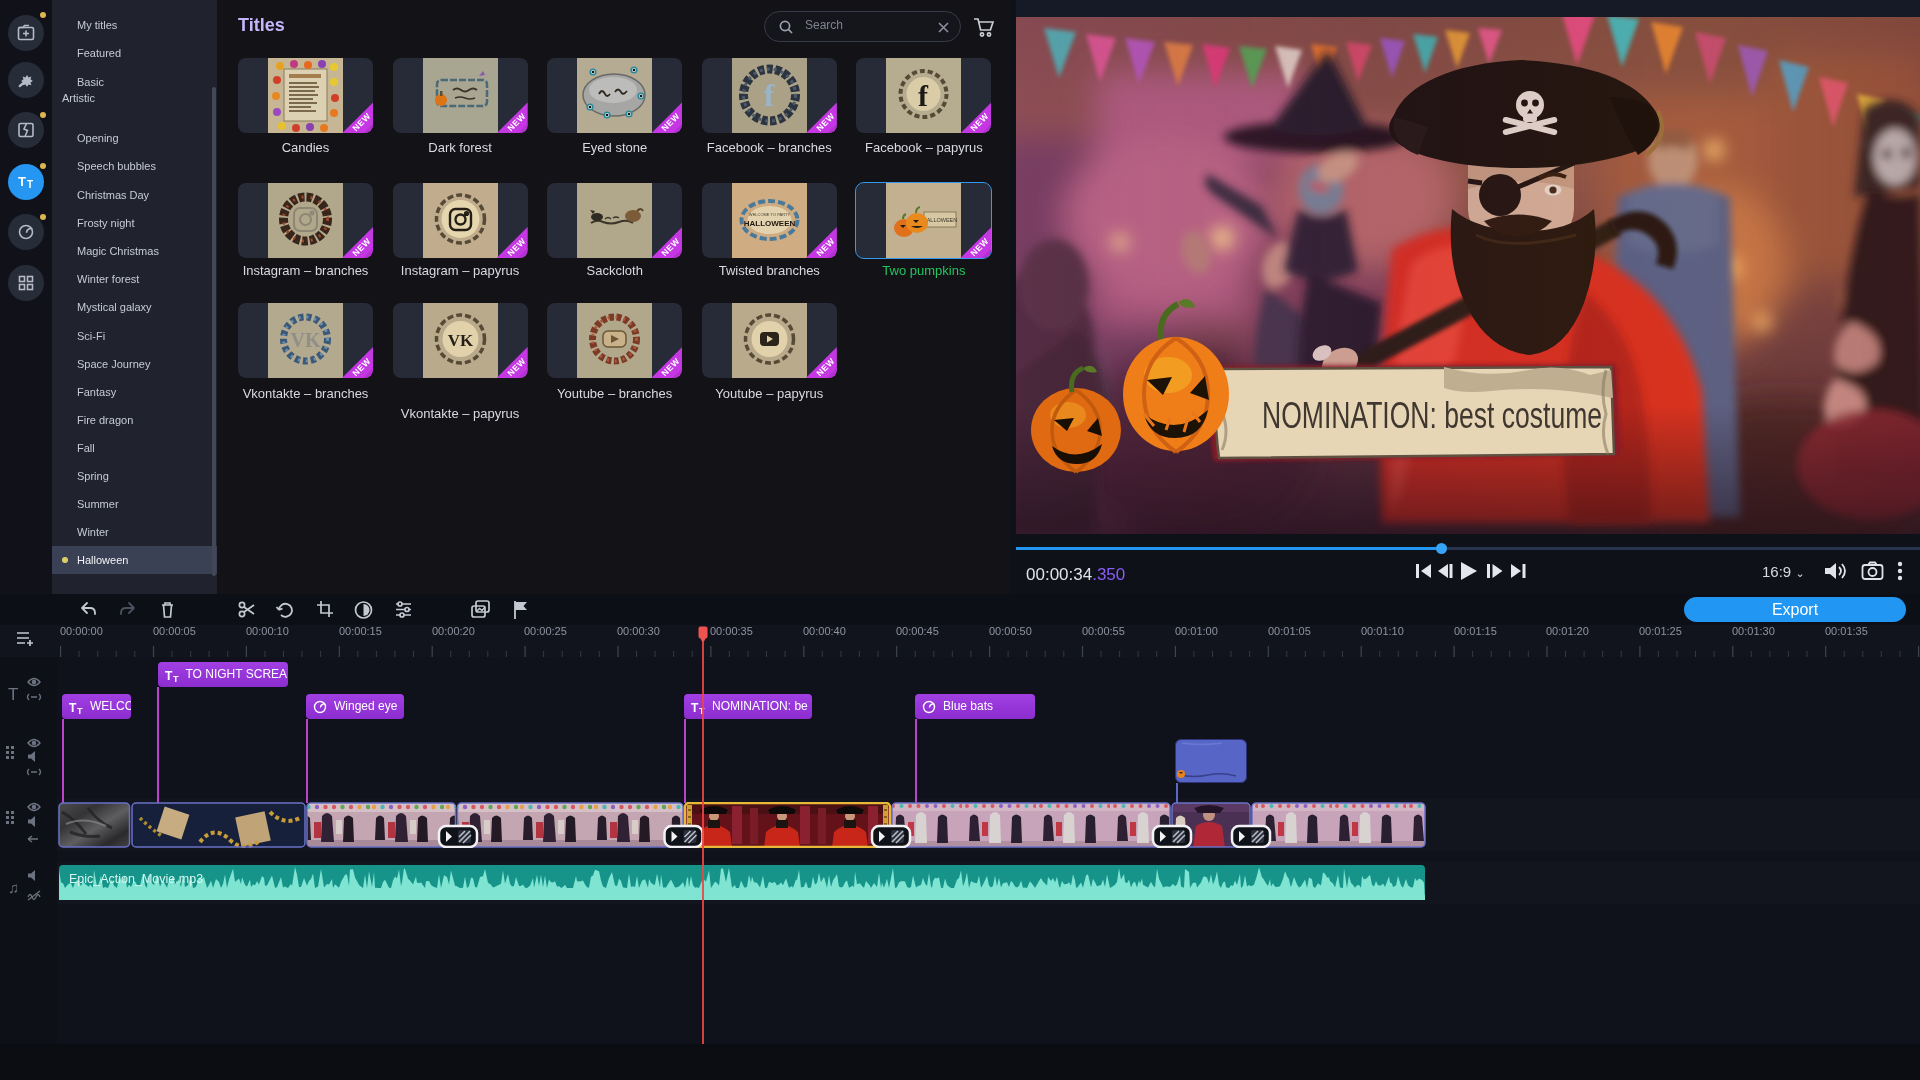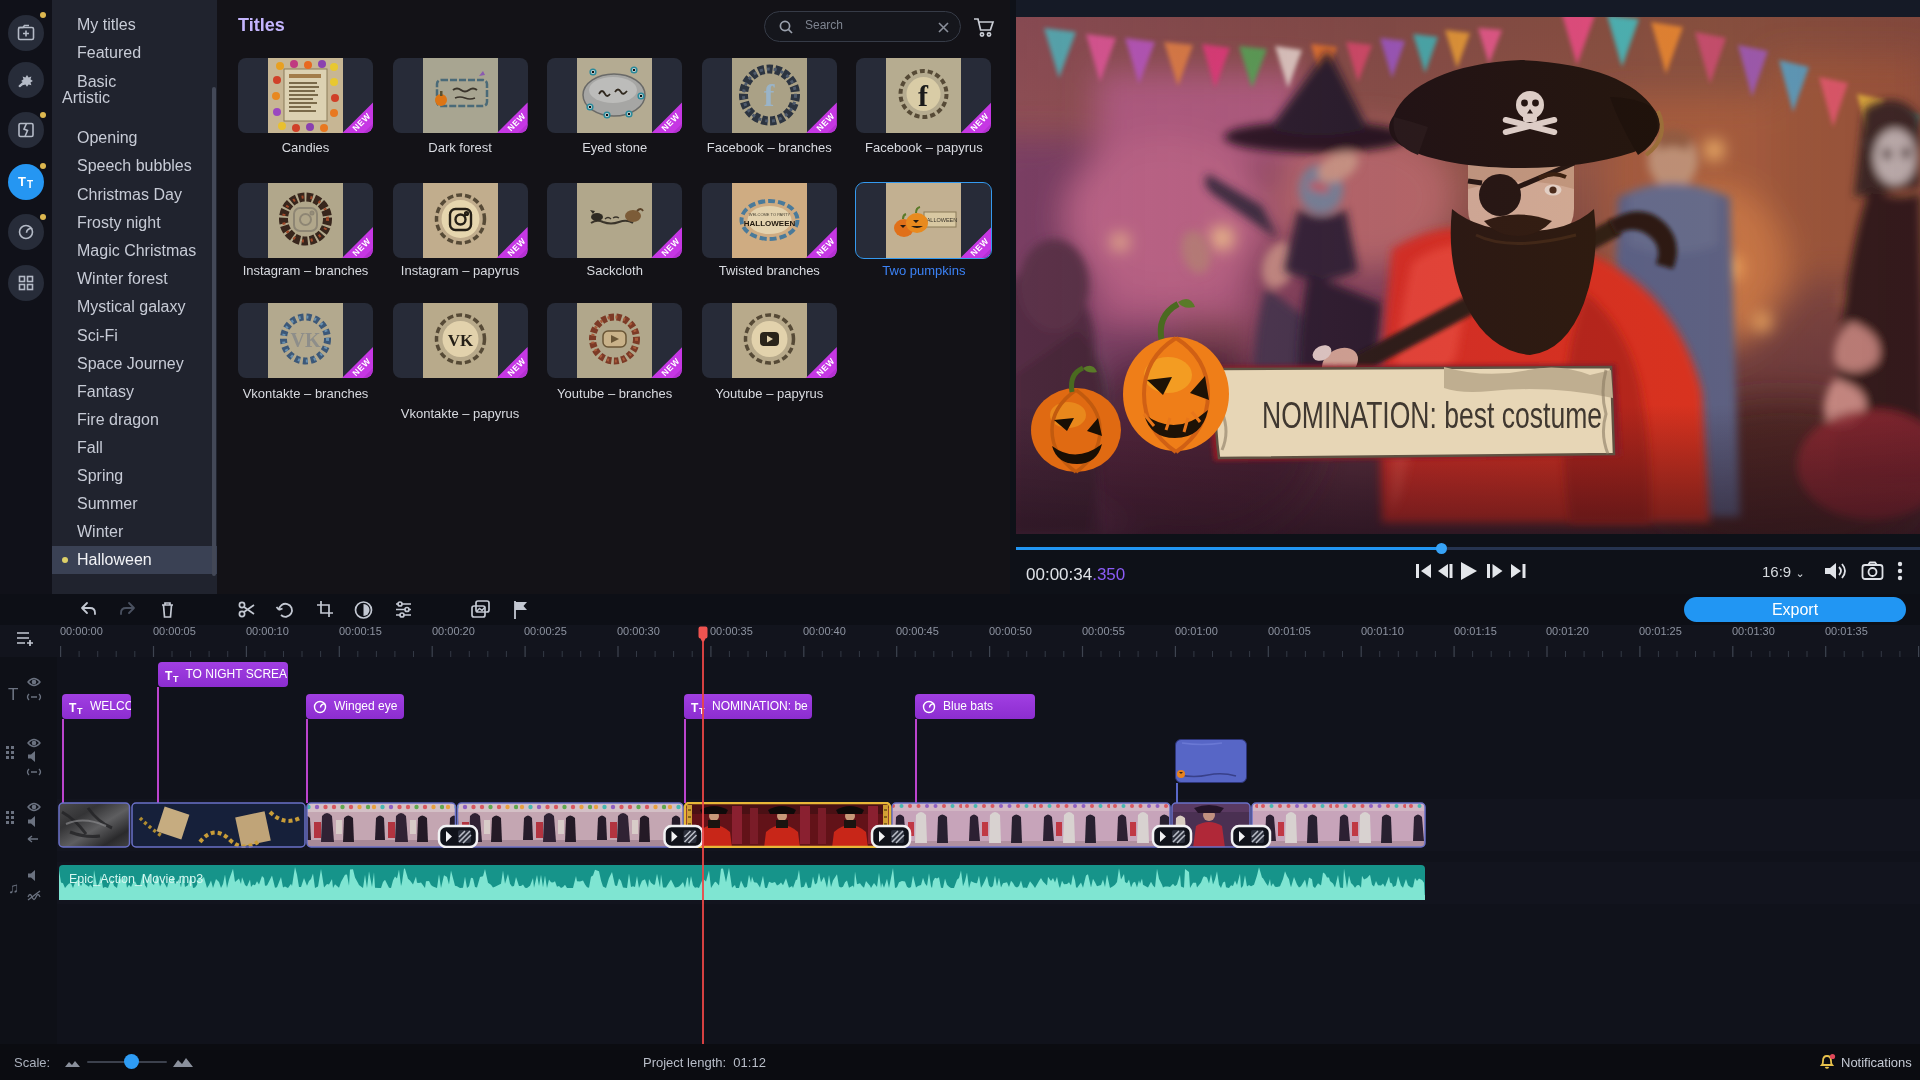--- a/index.html
+++ b/index.html
@@ -11,21 +11,21 @@
   
   #rail { left:0; top:0; width:52px; height:594px; background:#101119; }
   .railcirc { position:absolute; left:8px; width:36px; height:36px; border-radius:50%;
     background:#272c39; display:flex; align-items:center; justify-content:center; }
   .railcirc.sel { background:#2596f2; }
   .ydot { position:absolute; left:40px; width:6px; height:6px; border-radius:50%; background:#dcb74f; }
 
   
   #cats { left:52px; top:0; width:165px; height:594px; background:#20232e; }
   .cat { position:absolute; left:0; width:165px; height:28px; line-height:28px;
-    padding-left:25px; font-size:16px; color:#c7cbd6; }
+    padding-left:25px; font-size:11px; color:#c7cbd6; }
   .cat.sel { background:#3a4154; color:#f2f3f6; }
   .catdot { position:absolute; left:10px; top:11px; width:6px; height:6px; border-radius:50%; background:#ddd068; }
   #catbar { position:absolute; left:160px; top:87px; width:4px; height:489px; background:#434857; border-radius:2px; }
 
   
   #content { left:217px; top:0; width:793px; height:594px; background:#131217; }
   #titleshdr { position:absolute; left:21px; top:15px; font-size:18px; font-weight:bold; color:#c4b5fd; }
   #searchbox { position:absolute; left:547px; top:11px; width:197px; height:31px;
     border:1px solid #363b47; border-radius:16px; background:#15161c; }
   .card { position:absolute; width:135px; height:75px; background:#272b38; border-radius:8px; overflow:hidden; }
@@ -359,21 +359,21 @@
 <path d="M27 37 l3 3 l3 -3 z M25 43 q6 4 12 0" fill="#241a10"></path>
 <path d="M14 42 l3 3 l3 -3 z" fill="#241a10"></path>
 <path d="M30 30 q0 -5 4 -6 M17 36 q0 -4 3 -5" stroke="#5a7a28" stroke-width="2" fill="none"></path>
           </svg>
         <div class="ribbon">
             <span>NEW</span>
             <b></b>
           </div>
       </div>
     </div>
-    <div class="cardlabel" style="left:629.4px;top:263px;color:#3b82f6;">Two pumpkins</div>
+    <div class="cardlabel" style="left:629.4px;top:263px;color:#22c55e;">Two pumpkins</div>
     <div class="card" style="left:21px;top:303px;">
       <div class="thumbwrap">
         <svg class="thumb" width="75" height="75" viewBox="0 0 75 75">
             <rect width="75" height="75" fill="#b3a98e"></rect>
 <circle cx="37.5" cy="36" r="22" fill="none" stroke="#3c5878" stroke-width="7" stroke-dasharray="5 3"></circle>
 <circle cx="37.5" cy="36" r="22" fill="none" stroke="#6890b0" stroke-width="3" stroke-dasharray="2 6"></circle>
 <text x="37.5" y="44" text-anchor="middle" font-size="20" font-weight="bold" fill="#8e8e8a" font-family="Liberation Serif">VK</text>
           </svg>
         <div class="ribbon">
             <span>NEW</span>
@@ -1071,36 +1071,18 @@
           <path d="M1252 40 l11 -11 M1256 41 l8 -8 M1252 35 l6 -6" stroke="#b8bcc6" stroke-width="1.6"></path>
         </g>
       </svg>
     <svg class="abs" style="left:59px;top:271px;" width="1366" height="35" viewBox="0 0 1366 35">
         <rect width="1366" height="35" rx="4" fill="#16948a"></rect>
         <path d="M0 35 L0 5.0 L2 17.4 L4 18.3 L6 23.0 L8 20.5 L10 18.6 L12 18.3 L14 22.9 L16 17.6 L19 14.5 L22 21.2 L24 16.2 L26 19.1 L30 21.8 L31 19.3 L34 22.7 L35 5.1 L38 21.4 L40 18.3 L42 10.5 L44 22.9 L46 21.9 L49 23.0 L51 17.8 L53 14.7 L55 20.8 L58 22.9 L60 12.1 L63 16.0 L66 10.2 L68 22.7 L70 19.7 L72 21.9 L74 17.8 L76 16.3 L78 20.1 L81 20.8 L84 8.5 L86 20.3 L88 22.9 L89 10.4 L90 12.3 L92 17.4 L95 19.9 L98 9.2 L101 21.6 L104 15.3 L106 19.3 L108 22.7 L110 15.0 L111 16.2 L114 11.5 L116 19.0 L118 17.3 L120 13.9 L122 22.4 L124 9.3 L126 22.1 L129 20.2 L132 10.2 L134 22.9 L136 22.4 L138 19.8 L139 13.2 L142 14.4 L145 11.9 L148 22.9 L150 20.0 L152 15.6 L154 23.0 L157 13.9 L160 17.0 L162 23.0 L164 19.1 L166 9.4 L168 23.0 L170 14.8 L174 3.8 L176 16.9 L180 13.4 L182 19.0 L183 12.3 L184 14.6 L186 19.9 L188 21.5 L191 14.4 L192 22.1 L194 19.4 L196 20.2 L198 16.3 L200 19.4 L203 11.1 L205 13.1 L206 20.8 L208 20.4 L211 14.4 L213 10.6 L216 22.7 L218 22.3 L222 12.0 L224 22.6 L226 21.4 L229 22.9 L232 18.7 L233 20.9 L236 2.1 L238 9.8 L240 22.0 L242 22.0 L245 12.9 L248 20.7 L250 16.1 L252 14.0 L254 8.4 L256 22.9 L258 22.0 L259 21.4 L262 4.0 L263 9.8 L265 22.4 L268 19.1 L270 19.5 L273 14.0 L274 23.0 L276 19.3 L280 22.8 L282 17.0 L286 9.8 L288 9.5 L290 20.7 L291 4.6 L294 4.3 L296 12.4 L299 18.0 L300 20.0 L304 23.0 L306 9.8 L308 23.0 L310 6.3 L313 21.9 L315 7.2 L316 22.7 L320 23.0 L322 22.9 L324 16.9 L326 14.8 L330 22.7 L332 23.0 L334 15.5 L336 11.4 L338 13.4 L340 4.5 L342 21.0 L343 17.5 L345 3.4 L346 3.8 L349 13.8 L351 15.6 L354 19.6 L357 11.4 L358 17.7 L360 18.0 L362 17.6 L366 22.9 L367 16.3 L370 16.0 L372 20.0 L374 21.6 L378 23.0 L380 9.2 L382 22.9 L385 10.3 L388 12.0 L390 19.5 L392 5.6 L396 20.7 L398 21.3 L401 23.0 L404 22.8 L406 11.6 L408 22.9 L410 21.2 L412 12.8 L414 13.2 L416 22.1 L418 22.5 L421 12.1 L424 11.3 L426 3.9 L429 17.7 L432 19.7 L434 22.6 L436 21.8 L438 20.7 L442 18.7 L444 5.5 L446 18.8 L449 9.1 L451 18.8 L453 21.4 L455 21.1 L457 12.0 L460 20.9 L462 21.0 L464 19.5 L466 22.8 L468 22.9 L471 20.8 L474 12.9 L475 22.8 L478 9.9 L480 20.9 L482 9.8 L484 22.3 L486 10.6 L488 22.9 L490 14.4 L492 17.2 L494 17.5 L496 16.2 L498 21.7 L500 20.9 L502 23.0 L504 21.9 L506 19.8 L508 23.0 L511 23.0 L514 22.9 L517 11.0 L518 16.2 L521 16.5 L524 15.4 L526 19.6 L528 22.3 L530 22.8 L532 11.7 L534 10.4 L536 4.8 L540 6.2 L542 15.5 L544 21.5 L547 23.0 L550 13.1 L553 7.0 L556 20.5 L558 21.0 L560 13.5 L562 16.0 L564 22.5 L568 23.0 L570 8.6 L572 22.1 L574 21.2 L576 22.0 L578 11.0 L580 23.0 L583 15.8 L586 14.3 L589 22.8 L590 14.0 L592 17.8 L595 20.0 L596 19.3 L598 8.8 L601 22.6 L602 9.3 L604 22.4 L607 22.6 L610 17.6 L612 14.5 L614 18.5 L616 22.4 L618 22.2 L620 21.5 L622 19.4 L624 17.0 L626 23.0 L628 13.1 L629 12.2 L630 22.5 L632 10.9 L634 20.2 L636 22.8 L638 22.3 L640 23.0 L642 18.0 L644 13.7 L647 16.6 L650 5.5 L652 22.9 L656 16.8 L657 17.0 L660 20.6 L662 3.8 L664 3.6 L667 17.2 L670 2.7 L673 22.8 L676 20.0 L677 23.0 L680 22.9 L682 15.4 L685 21.9 L686 22.8 L688 21.7 L690 9.7 L692 17.8 L693 11.6 L695 17.3 L698 17.7 L701 22.5 L704 10.7 L706 22.8 L708 23.0 L710 16.8 L713 18.0 L716 17.1 L718 20.5 L720 19.4 L722 17.6 L724 20.2 L727 13.2 L730 22.8 L733 21.1 L734 23.0 L737 14.5 L738 15.1 L740 4.7 L742 22.5 L745 21.8 L747 16.4 L749 22.9 L752 22.6 L754 11.5 L756 19.5 L758 18.1 L760 7.7 L762 17.3 L765 11.8 L768 22.8 L770 9.9 L772 22.1 L774 15.4 L778 9.3 L780 21.5 L782 22.6 L784 21.8 L786 17.3 L788 15.5 L790 22.7 L794 20.6 L795 22.8 L796 6.5 L798 19.2 L801 18.2 L803 21.1 L805 22.7 L807 16.0 L808 17.3 L811 20.7 L812 23.0 L815 18.0 L818 22.1 L820 7.7 L822 23.0 L823 17.7 L825 22.7 L828 13.7 L830 22.9 L834 3.1 L836 22.9 L838 22.3 L840 17.2 L843 15.9 L846 16.4 L848 21.8 L850 22.9 L852 22.1 L854 10.5 L857 22.5 L859 21.0 L862 19.9 L864 12.7 L866 18.4 L868 20.9 L870 8.3 L872 21.3 L873 23.0 L874 16.2 L876 12.7 L878 13.6 L880 12.2 L882 22.8 L884 23.0 L886 13.5 L888 19.8 L890 21.8 L892 23.0 L895 23.0 L898 14.7 L900 12.9 L902 5.4 L904 21.3 L906 15.9 L908 7.6 L910 23.0 L912 16.2 L916 18.1 L918 18.3 L920 10.7 L922 22.8 L924 19.6 L925 17.5 L928 10.9 L930 20.5 L932 22.4 L934 21.0 L936 10.5 L938 21.3 L940 12.5 L942 22.6 L944 18.3 L948 17.2 L950 22.0 L952 15.7 L954 17.9 L956 21.5 L958 22.6 L960 20.9 L962 15.5 L964 22.8 L966 22.4 L968 23.0 L971 16.3 L974 20.0 L976 23.0 L980 16.1 L982 13.0 L984 16.5 L988 20.4 L989 11.8 L992 15.9 L994 12.9 L996 17.6 L998 11.8 L1000 20.9 L1001 23.0 L1003 15.8 L1005 19.2 L1008 18.9 L1010 17.3 L1012 20.6 L1014 9.3 L1016 15.6 L1017 22.1 L1018 23.0 L1022 17.5 L1024 22.8 L1027 10.6 L1029 9.2 L1032 22.4 L1034 13.8 L1036 17.2 L1038 21.3 L1042 19.9 L1044 14.5 L1046 22.0 L1048 9.5 L1051 23.0 L1054 21.2 L1056 19.8 L1058 16.9 L1060 3.2 L1062 14.4 L1065 8.9 L1066 17.0 L1068 18.3 L1070 14.6 L1072 22.4 L1074 17.8 L1076 16.7 L1078 22.5 L1080 15.3 L1081 18.7 L1083 13.4 L1084 19.7 L1088 22.1 L1089 22.6 L1092 16.8 L1094 20.5 L1096 22.5 L1098 3.8 L1100 13.8 L1103 19.7 L1104 22.4 L1106 21.4 L1109 21.4 L1111 21.9 L1114 18.7 L1116 21.2 L1118 19.4 L1121 9.7 L1122 21.5 L1125 22.8 L1126 3.9 L1130 6.9 L1131 23.0 L1134 17.8 L1137 17.7 L1138 22.4 L1142 17.5 L1144 12.4 L1145 11.3 L1148 12.4 L1150 18.6 L1152 8.9 L1154 19.5 L1156 14.6 L1158 6.3 L1160 19.8 L1162 22.9 L1164 17.5 L1166 16.5 L1167 22.3 L1170 23.0 L1172 20.2 L1174 21.1 L1176 15.5 L1178 20.0 L1181 8.8 L1182 23.0 L1184 20.9 L1186 10.2 L1188 21.6 L1190 19.9 L1192 21.2 L1195 19.8 L1198 10.5 L1200 2.2 L1203 12.4 L1204 13.3 L1207 18.2 L1209 21.0 L1211 13.9 L1212 21.6 L1214 18.2 L1216 21.8 L1218 22.0 L1221 21.3 L1224 14.1 L1226 6.2 L1228 11.0 L1230 14.2 L1231 19.0 L1232 22.2 L1235 12.0 L1238 19.4 L1240 22.5 L1242 21.2 L1246 14.5 L1248 23.0 L1250 12.5 L1253 14.3 L1254 21.3 L1256 22.9 L1259 18.2 L1262 20.5 L1264 7.6 L1266 8.8 L1268 12.4 L1270 12.6 L1271 16.0 L1274 18.5 L1276 22.5 L1279 9.9 L1281 22.6 L1284 23.0 L1285 3.5 L1288 23.0 L1290 10.6 L1292 18.1 L1294 19.9 L1296 22.8 L1298 20.3 L1300 19.9 L1302 22.7 L1303 10.8 L1305 14.5 L1308 13.1 L1311 9.8 L1313 19.8 L1315 21.5 L1317 15.9 L1319 20.3 L1322 20.6 L1324 18.4 L1326 22.0 L1330 11.6 L1331 17.4 L1333 18.6 L1334 22.1 L1337 20.4 L1339 11.0 L1342 20.6 L1344 22.7 L1347 13.9 L1349 20.3 L1352 22.5 L1354 22.3 L1356 13.0 L1358 15.9 L1360 13.4 L1363 14.9 L1365 17.7 L1366 35 Z" fill="#7fe5d2"></path>
         <rect y="30" width="1366" height="5" fill="#7fe5d2"></rect>
         <text x="10" y="18" font-size="12.5" fill="#d5f6ef" font-family="Liberation Sans">Epic_Action_Movie.mp3</text>
       </svg>
   </div>
-  <div class="abs" id="bottombar">
-    <span class="abs" style="left:14px;top:11px;">Scale:</span>
-    <svg class="abs" style="left:64px;top:14px;" width="18" height="10" viewBox="0 0 18 10">
-      <path d="M1 9 l4 -5 l3 3 l3 -4 l5 6 z" fill="#8a909c"></path>
-      </svg>
-    <div class="abs" style="left:87px;top:17px;width:80px;height:2px;background:#3c414d;border-radius:1px;"></div>
-    <div class="abs" style="left:124px;top:10px;width:15px;height:15px;border-radius:50%;background:#2e9cf4;"></div>
-    <svg class="abs" style="left:172px;top:12px;" width="22" height="12" viewBox="0 0 22 12">
-      <path d="M1 11 l5 -7 l4 4 l4 -6 l7 9 z" fill="#8a909c"></path>
-      </svg>
-    <span class="abs" style="left:643px;top:11px;color:#b9bec9;">Project length:&nbsp; 01:12</span>
-    <svg class="abs" style="left:1817px;top:8px;" width="20" height="20" viewBox="0 0 20 20">
-      <path d="M5 13 q1 -1 1 -4 q0 -5 4 -5 q4 0 4 5 q0 3 1 4 z" fill="none" stroke="#e8c24c" stroke-width="1.8"></path>
-      <path d="M8.5 15 q1.5 1.8 3 0" stroke="#e8c24c" stroke-width="1.8" fill="none"></path>
-      <circle cx="15.5" cy="4.5" r="2.6" fill="#e0495a"></circle>
-      </svg>
-    <span class="abs" style="left:1841px;top:11px;color:#c5cad4;">Notifications</span>
-  </div>
 
   <div class="abs" style="left:702px;top:641px;width:2px;height:403px;background:rgba(235,70,70,.9);"></div>
   <svg class="abs" style="left:698px;top:626px;" width="10" height="16" viewBox="0 0 10 16">
     <path d="M2.5 .5 h5 q2 0 2 2 v8 q0 2 -2 2 l-1.5 3 h-2 l-1.5 -3 q-2 0 -2 -2 v-8 q0 -2 2 -2 z" fill="#ef5350"></path>
   </svg>
 </div>
 
 </body></html>

